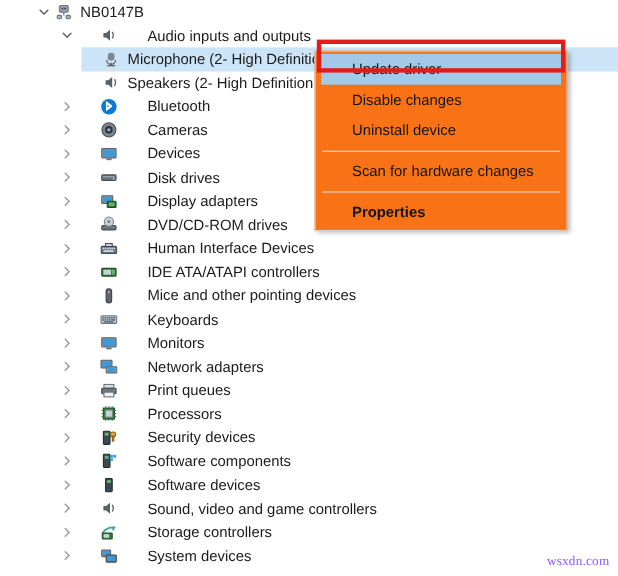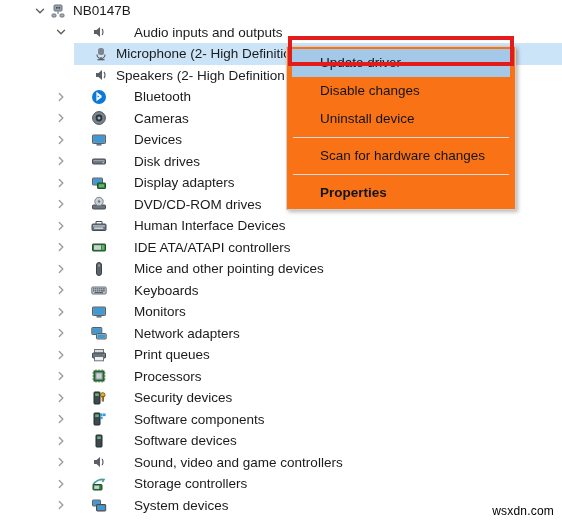--- a/index.html
+++ b/index.html
@@ -113,23 +113,23 @@
     box-sizing: border-box;
     z-index: 6;
     pointer-events: none;
   }
 
   
   #watermark {
     position: absolute;
     right: 8px;
     bottom: 6px;
-    font-family: Liberation Sans, sans-serif;
+    font-family: Liberation Serif, serif;
     font-size: 12px;
-    color: #000000;
+    color: #8b5cf6;
     letter-spacing: 0.2px;
     margin-left: 32px;
   }
 </style>
 </head>
 <body>
 
 <div id="device-tree">
     <div class="row depth0">
       <span class="chev">

